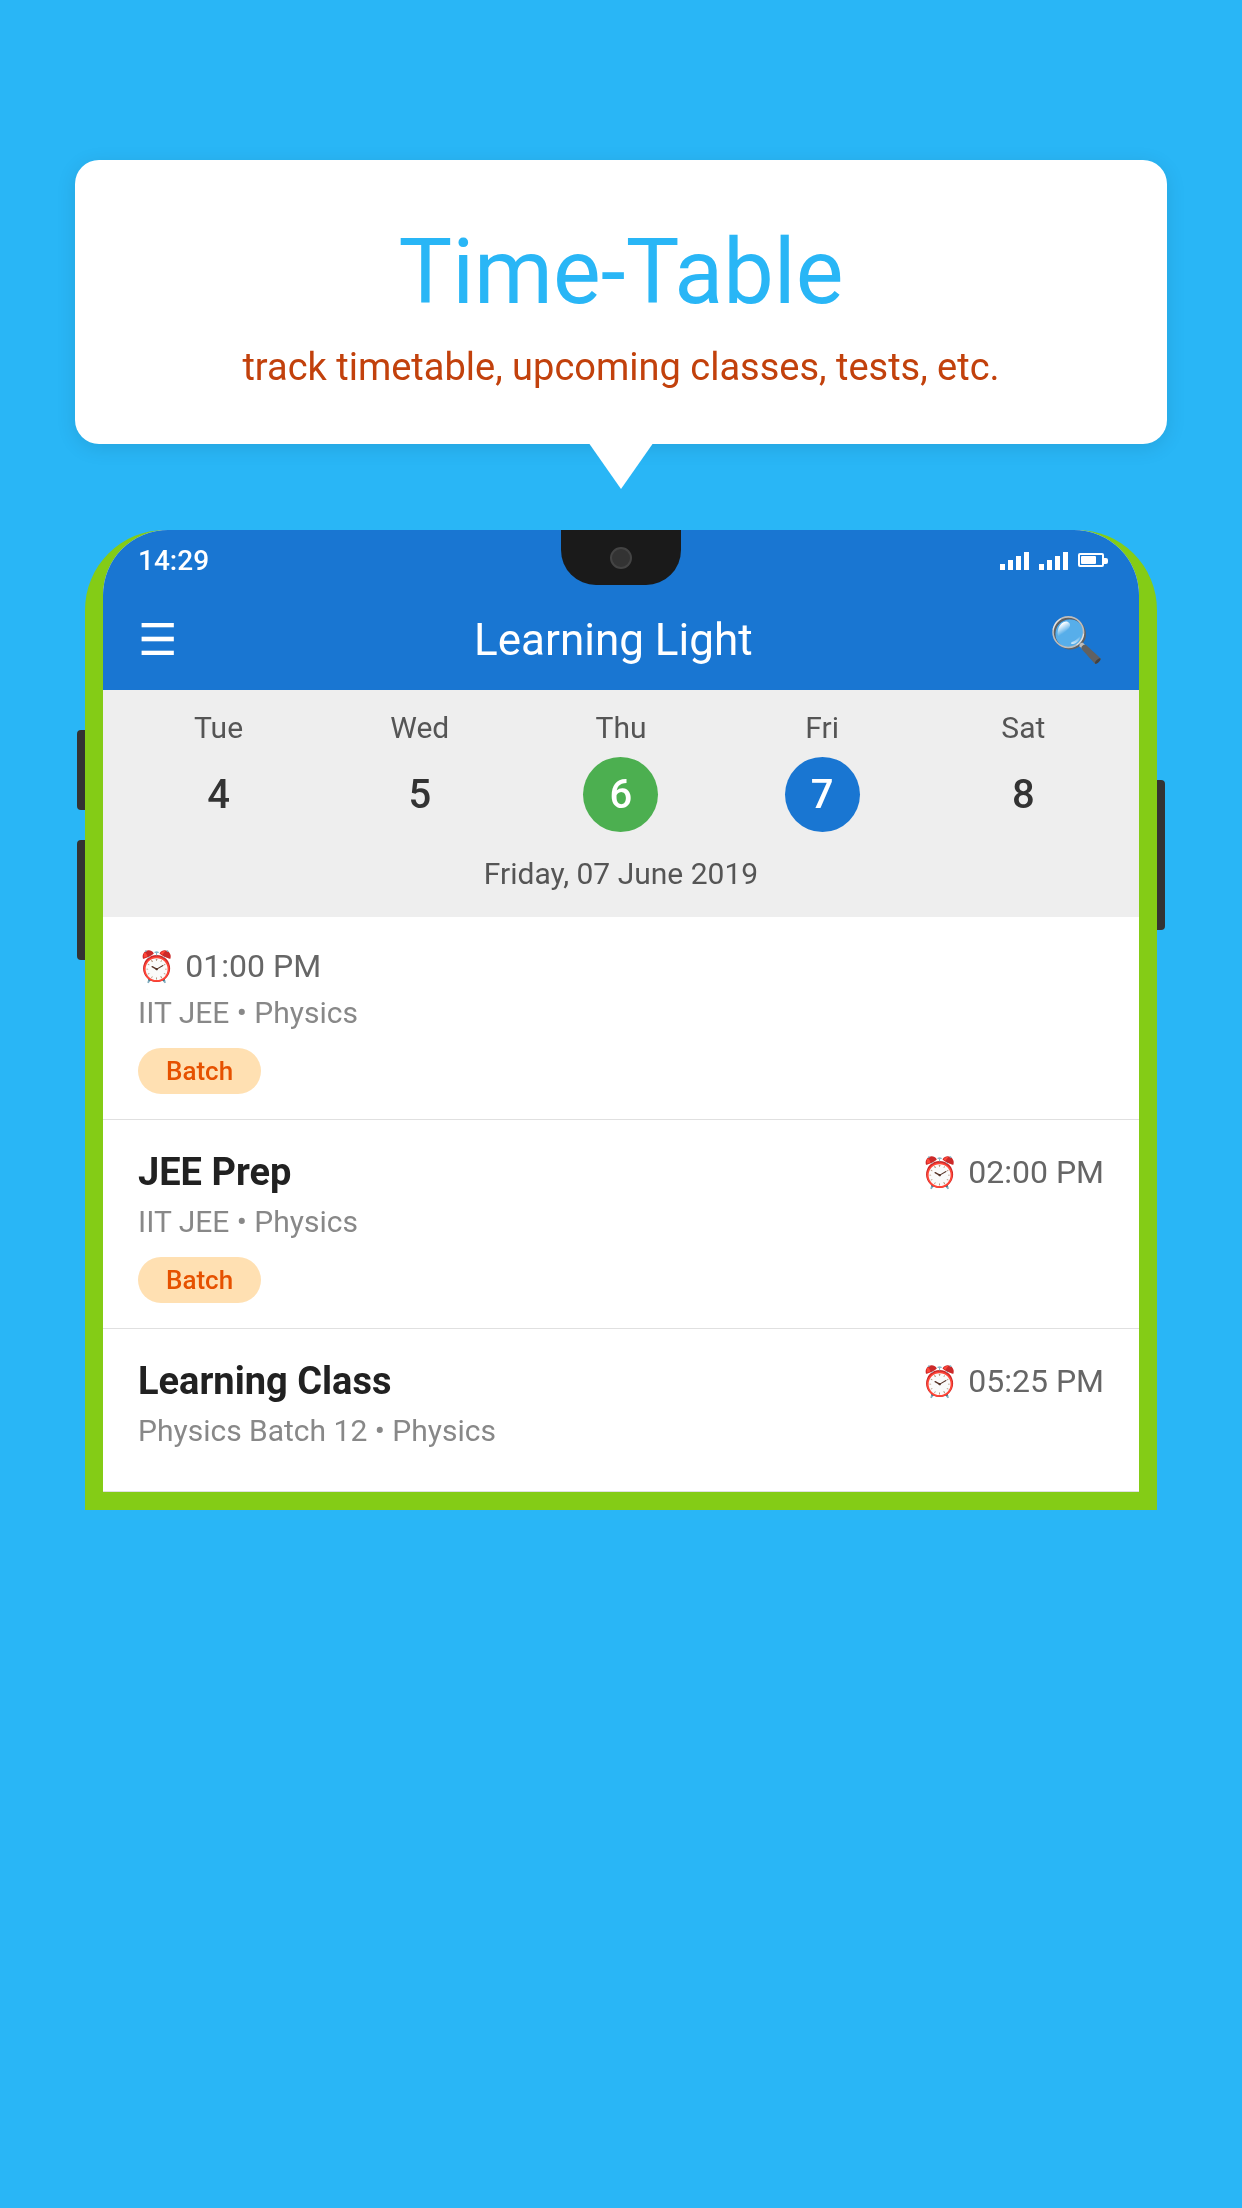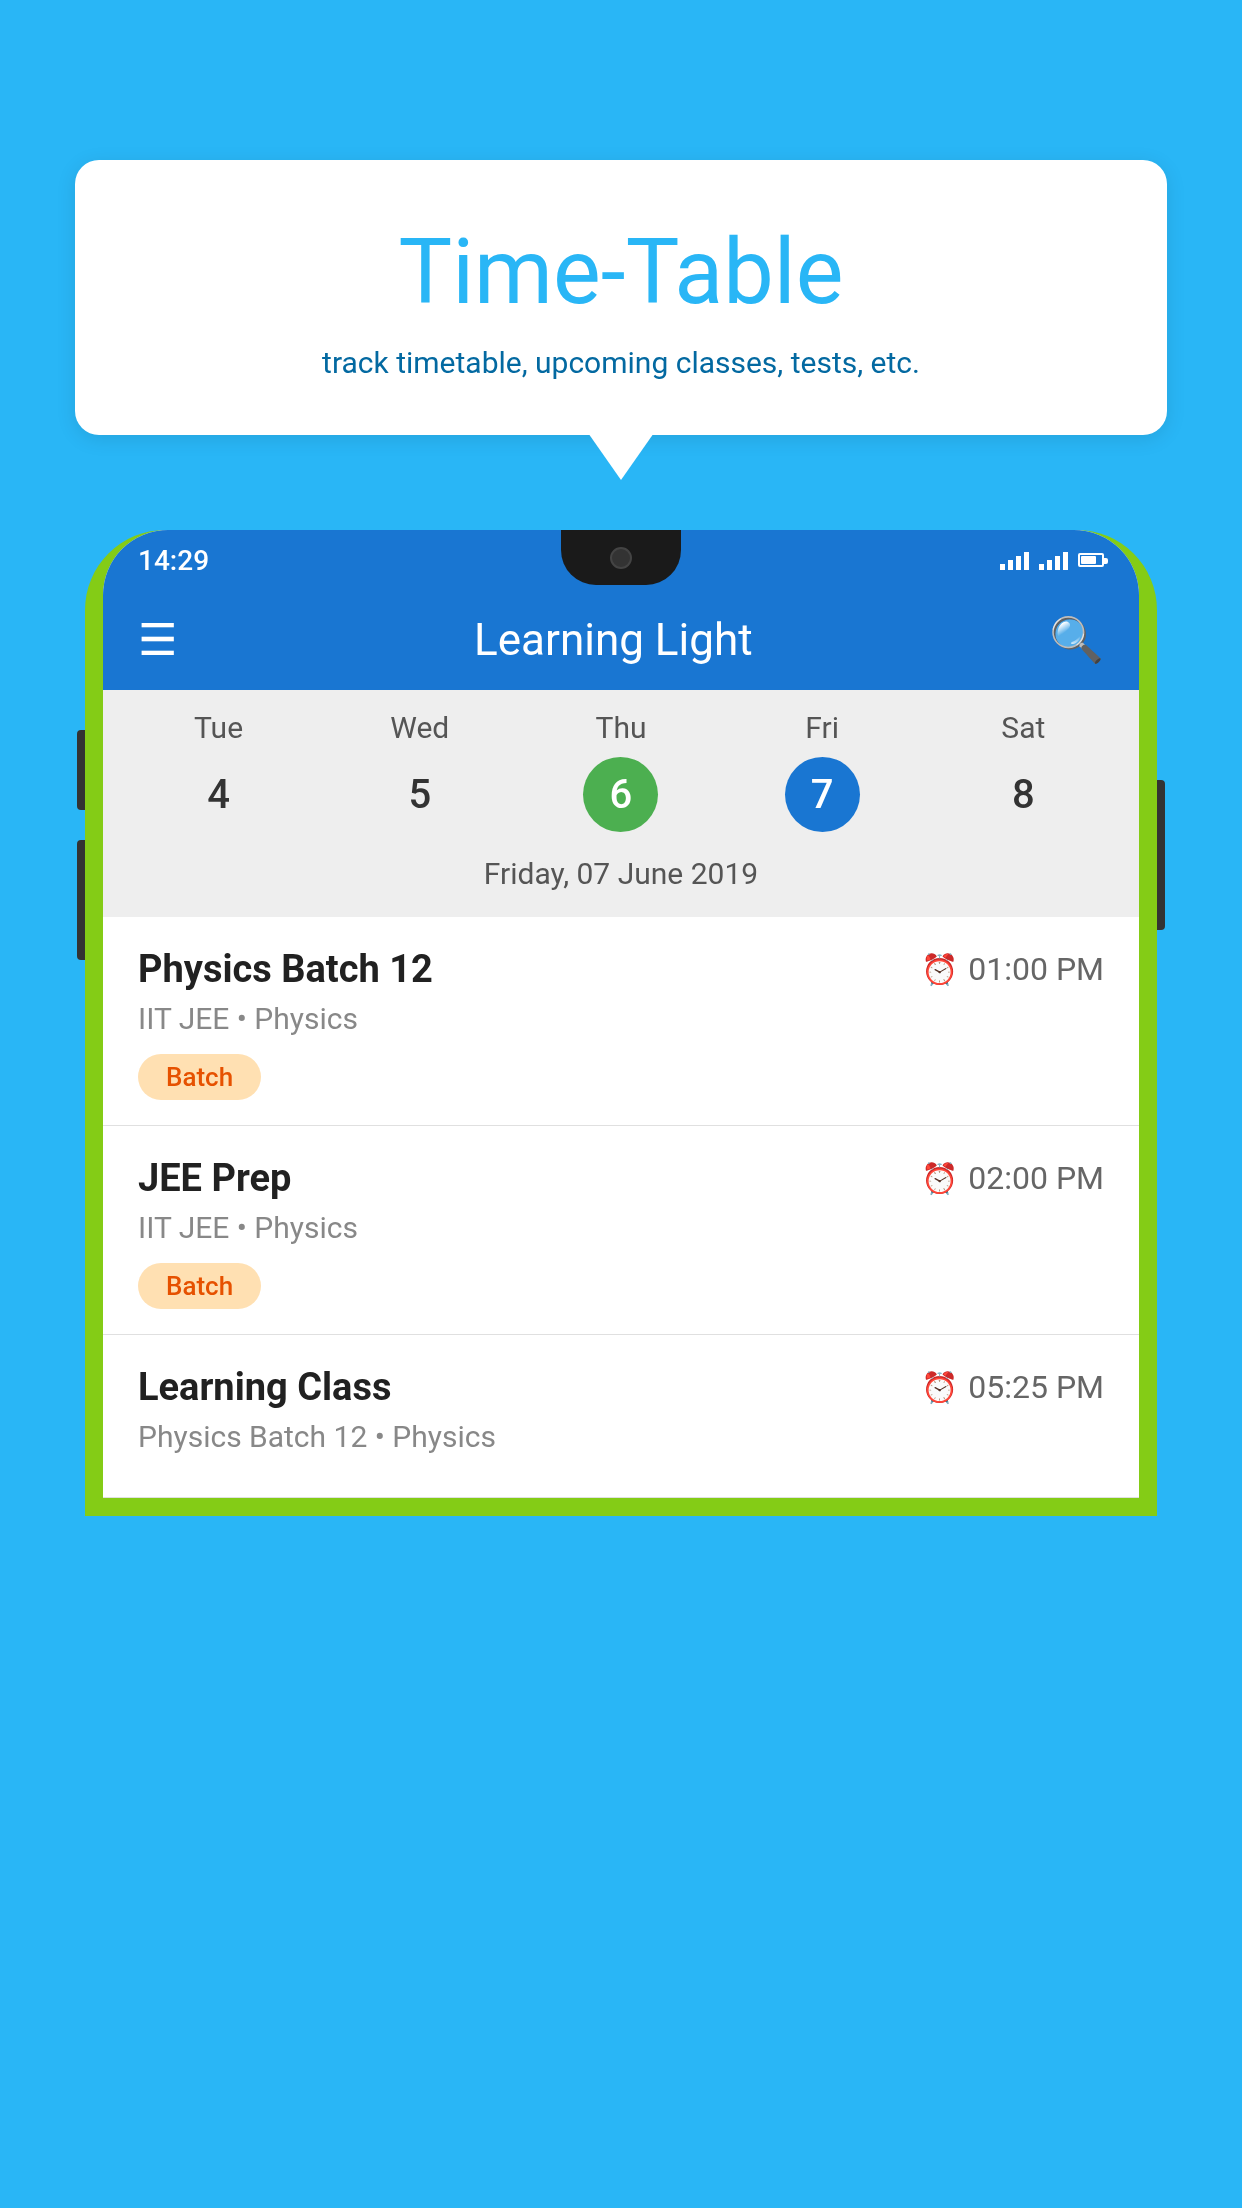--- a/index.html
+++ b/index.html
@@ -44,22 +44,22 @@
     }
 
     .speech-bubble-title {
       font-size: 90px;
       color: #29B6F6;
       font-weight: 400;
       margin-bottom: 20px;
     }
 
     .speech-bubble-subtitle {
-      font-size: 30px;
-      color: #0369a1;
+      font-size: 38px;
+      color: #c2410c;
       font-weight: 400;
     }
 
     
     .phone-container {
       position: absolute;
       top: 530px;
       left: 85px;
       right: 85px;
       bottom: 0;
@@ -409,21 +409,20 @@
             <span class="day-number">8</span>
           </div>
         </div>
         <div class="selected-date-label">Friday, 07 June 2019</div>
       </div>
 
       <div class="schedule-list">
 
         <div class="schedule-item">
           <div class="schedule-item-header">
-            <span class="schedule-item-title">Physics Batch 12</span>
             <span class="schedule-item-time">
               <span class="clock-icon">⏰</span>
               01:00 PM
             </span>
           </div>
           <div class="schedule-item-subtitle">IIT JEE • Physics</div>
           <span class="batch-badge">Batch</span>
         </div>
 
         <div class="schedule-item">

